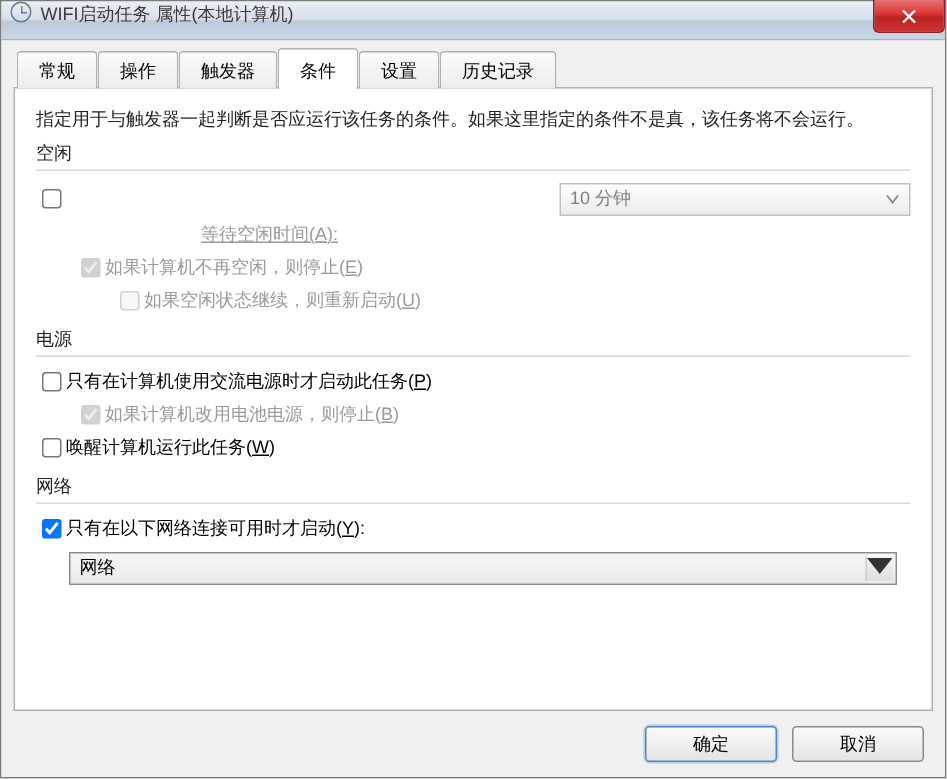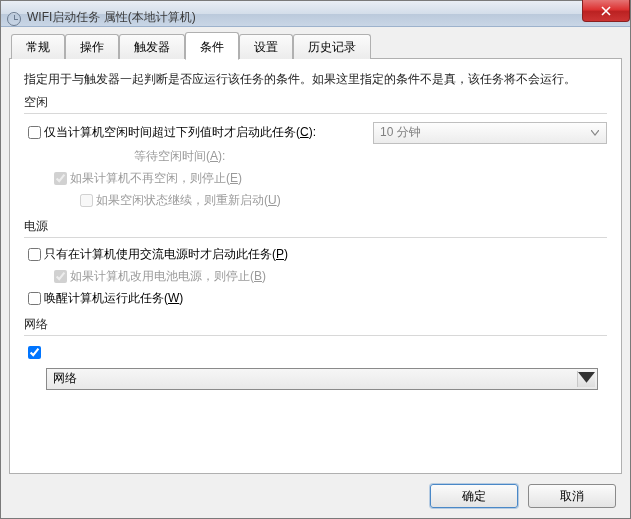--- a/index.html
+++ b/index.html
@@ -12,21 +12,21 @@
   .window {
     width: 631px; height: 519px;
     background: #fff;
     position: relative;
     border: 1px solid #7a7a7a;
     box-shadow: 0 0 0 1px rgba(0,0,0,0.05);
   }
   .titlebar {
     height: 26px;
     background: linear-gradient(to bottom, #e9eef5 0%, #d4deea 50%, #bac9db 51%, #c9d6e6 100%);
-    display: flex; align-items: flex-end;
+    display: flex; align-items: flex-start;
     padding: 0 6px;
     color: #3a3a3a;
     position: relative;
     border-bottom: 1px solid #9db2cc;
   }
   .titlebar .clock-icon {
     width: 14px; height: 14px; border: 1.5px solid #6a7b90;
     border-radius: 50%; margin-right: 6px; position: relative;
     flex: 0 0 auto;
   }
@@ -192,37 +192,34 @@
 
       <div class="desc">指定用于与触发器一起判断是否应运行该任务的条件。如果这里指定的条件不是真，该任务将不会运行。</div>
 
       <div class="section-label">空闲</div>
       <hr class="rule">
 
       <div class="row">
         <span class="cb-col">
             <input type="checkbox" style="">
           </span>
-        <span class="lbl">
-          <span>仅当计算机空闲时间超过下列值时才启动此任务(</span><span class="u">C</span><span>):</span>
-        </span>
         <div class="combo-col">
           <div class="combo">
             <span>10 分钟</span>
             <span class="caret">
                 <svg viewBox="0 0 8 6">
                   <path d="M0 0 L4 5 L8 0" fill="none" stroke="#888" stroke-width="1.2"></path>
                 </svg>
               </span>
           </div>
         </div>
       </div>
 
       <div class="row disabled">
-        <span class="lbl" style="padding-left:110px;">
+        <span class="lbl" style="padding-left:110px;text-decoration:underline;">
           <span>等待空闲时间(</span><span class="u">A</span><span>):</span>
         </span>
       </div>
 
       <div class="row indent1 disabled">
         <span class="cb-col">
             <input type="checkbox" checked="" disabled="" style="">
           </span>
         <span class="lbl">
           <span>如果计算机不再空闲，则停止(</span><span class="u">E</span><span>)</span>
@@ -268,20 +265,23 @@
         </span>
       </div>
 
       <div class="section-label">网络</div>
       <hr class="rule">
 
       <div class="row">
         <span class="cb-col">
             <input type="checkbox" checked="" style="">
           </span>
+        <span class="lbl">
+          <span>只有在以下网络连接可用时才启动(</span><span class="u">Y</span><span>):</span>
+        </span>
       </div>
 
       <div class="network-combo-wrap">
         <div class="network-combo">
           <span>网络</span>
           <span class="caret">
               <svg viewBox="0 0 8 6">
                 <path d="M0 0 L4 5 L8 0" fill="#333"></path>
               </svg>
             </span>

